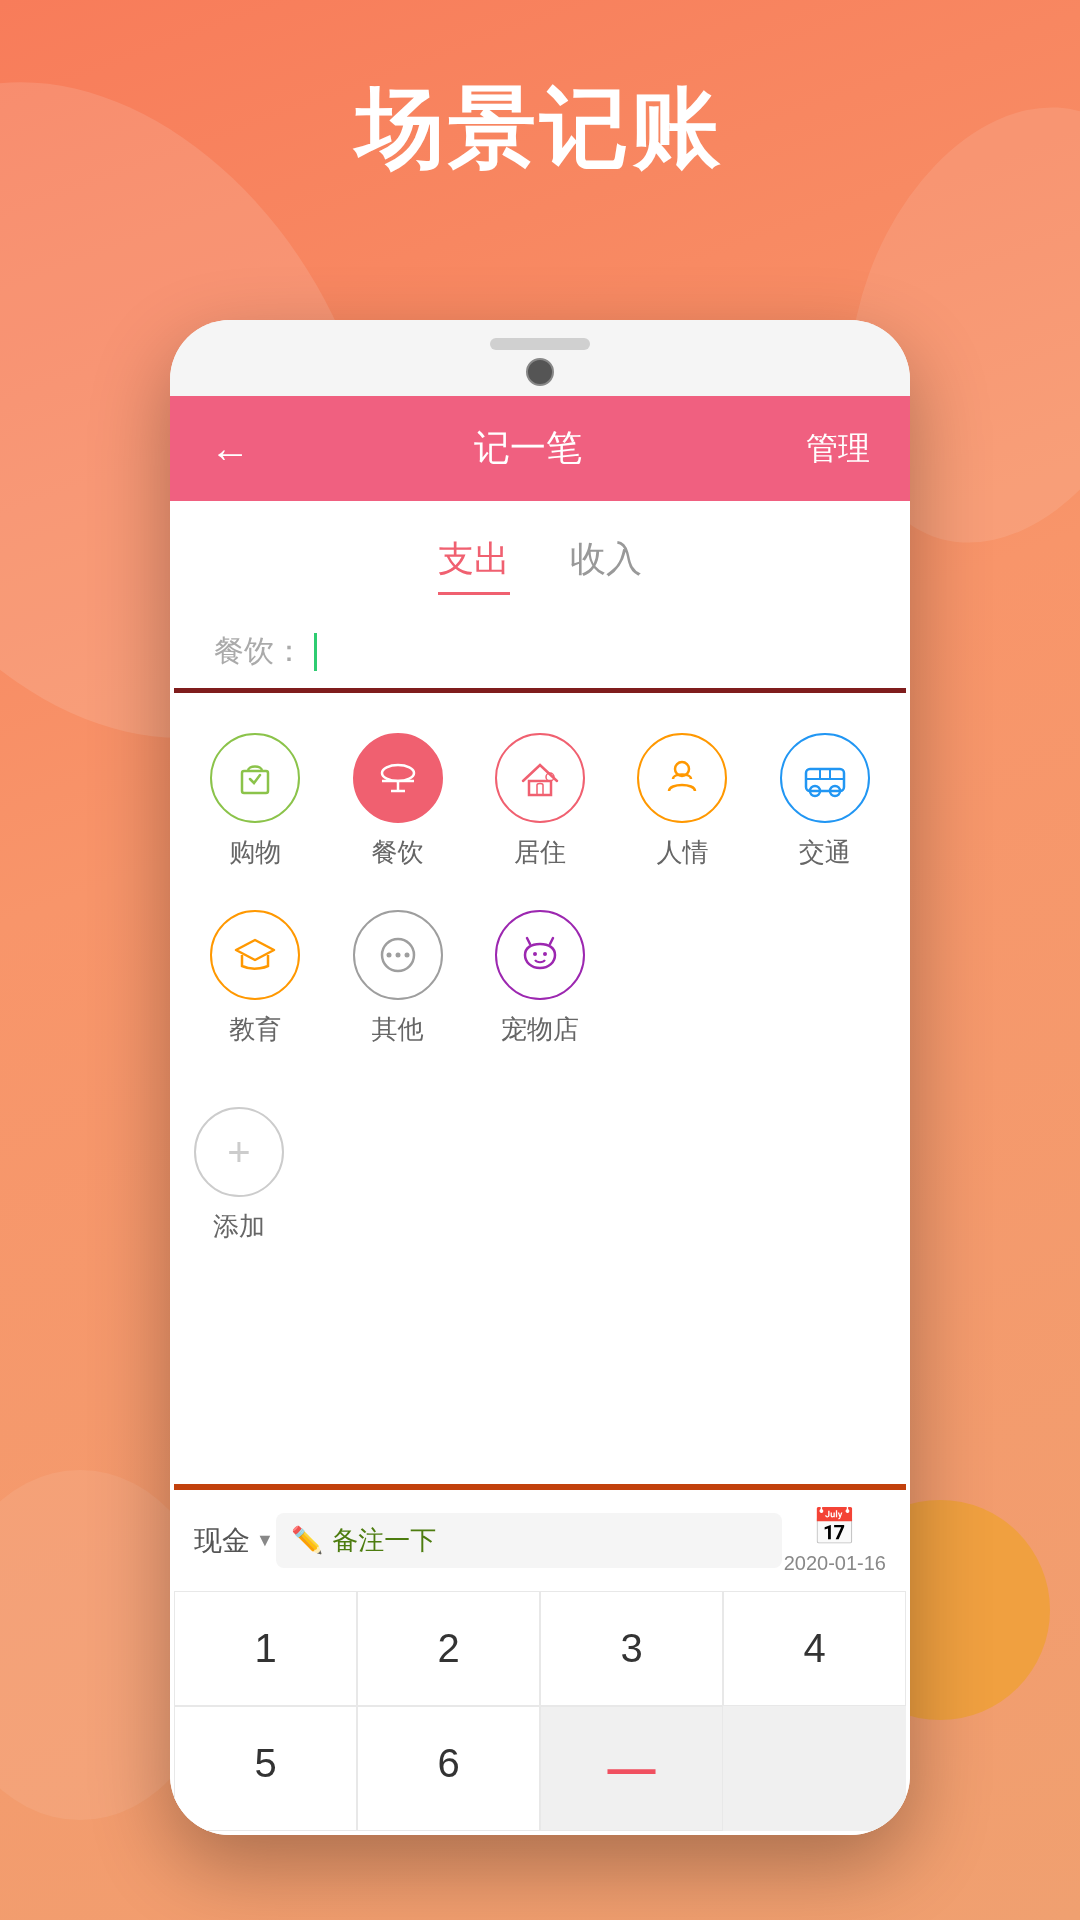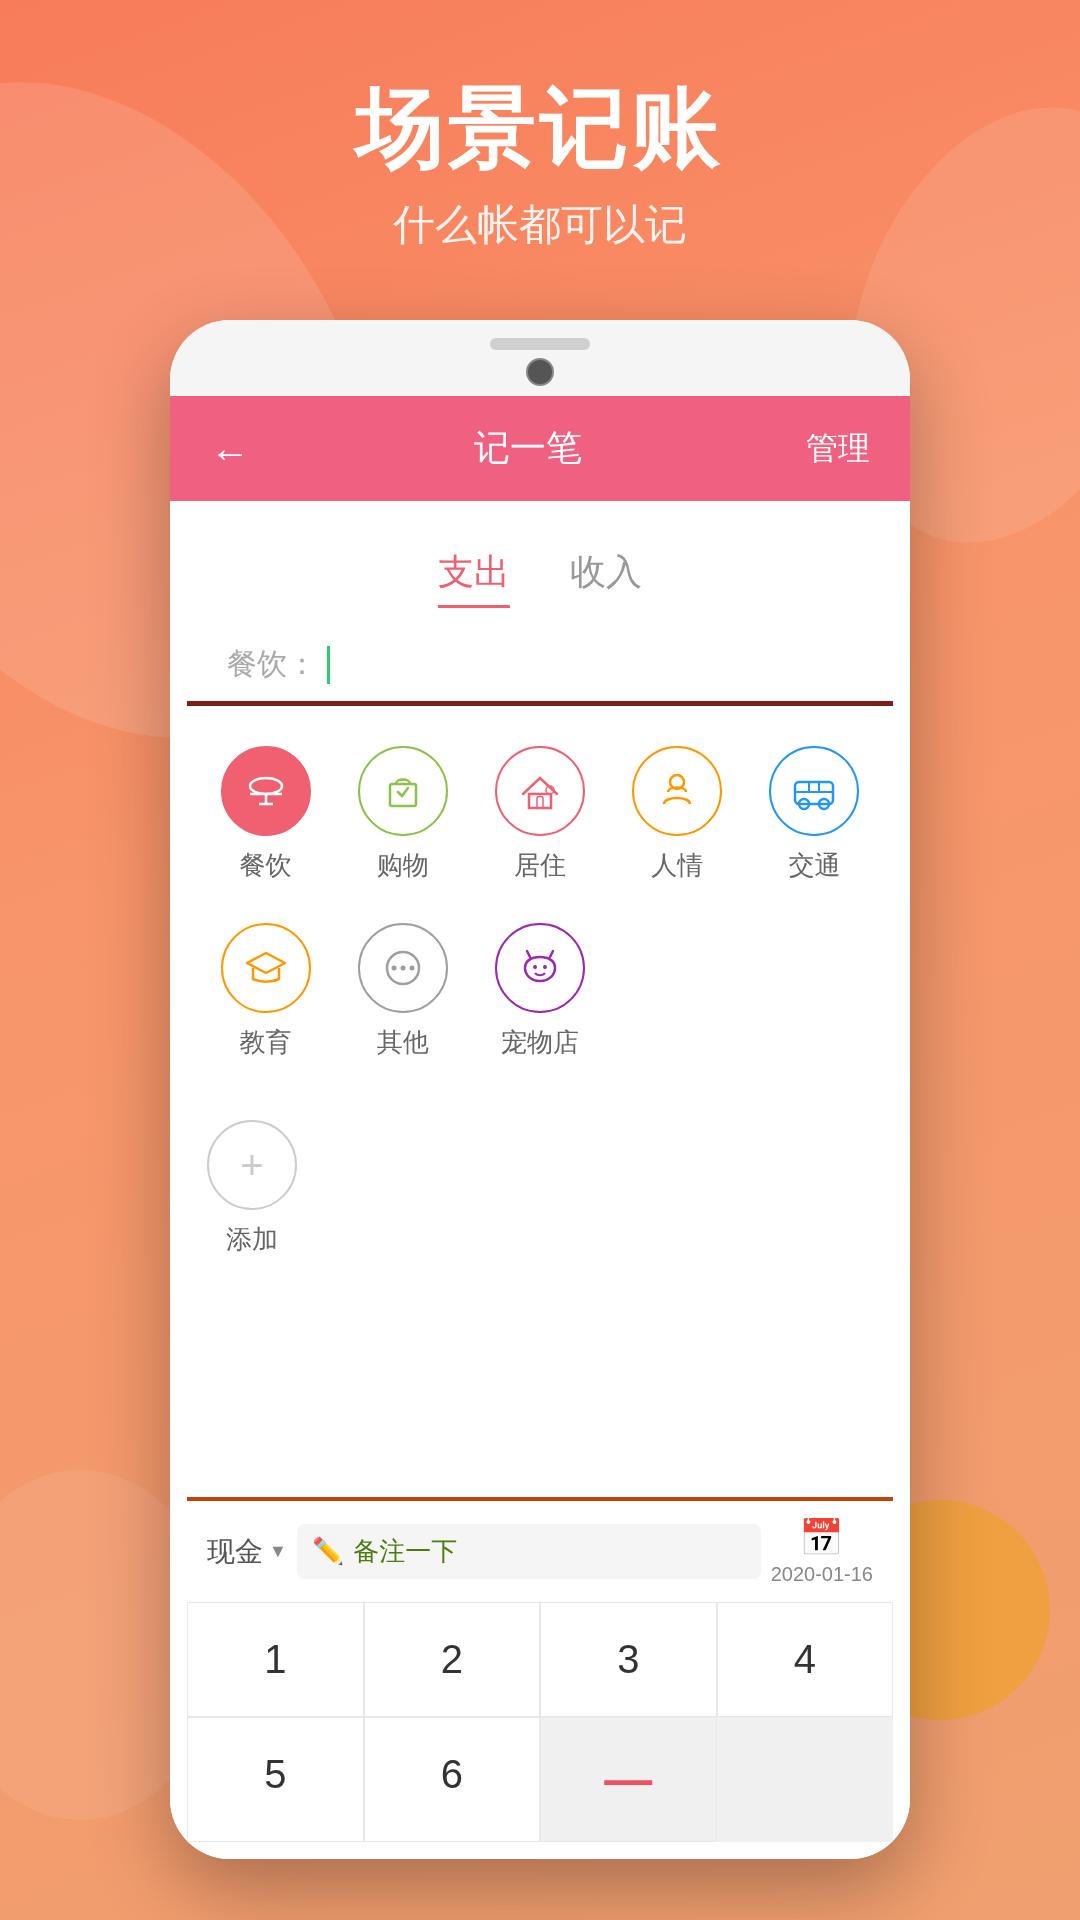--- a/index.html
+++ b/index.html
@@ -146,21 +146,21 @@
     }
 
     .manage-text {
       color: white;
       font-size: 32px;
     }
 
     
     .app-content {
       background: white;
-      padding: 17px;
+      padding: 4px;
     }
 
     
     .tab-row {
       display: flex;
       justify-content: center;
       gap: 60px;
       padding: 30px 0 20px;
     }
 
@@ -276,22 +276,22 @@
       justify-content: center;
       font-size: 40px;
       color: #ccc;
     }
 
     
     .footer-bar {
       display: flex;
       align-items: center;
       padding: 16px 20px;
-      border-top: 4px solid #c2410c;
-      gap: 10px;
+      border-top: 6px solid #c2410c;
+      gap: 2px;
     }
 
     .cash-selector {
       display: flex;
       align-items: center;
       gap: 6px;
       font-size: 28px;
       color: #555;
     }
 
@@ -371,21 +371,20 @@
 </head>
 <body>
 
 <div class="bg-circle-left"></div>
 <div class="bg-circle-right"></div>
 <div class="bg-circle-bottom-right"></div>
 <div class="bg-circle-bottom-left"></div>
 
 <div class="header-area">
   <div class="main-title">场景记账</div>
-  <div class="sub-title">什么帐都可以记</div>
 </div>
 
 <div class="phone-mockup">
 
   <div class="phone-top-bar">
     <div class="phone-speaker"></div>
     <div class="phone-camera-row">
       <div class="phone-camera"></div>
     </div>
   </div>
@@ -410,40 +409,40 @@
     <div class="amount-row">
       <span class="category-label">餐饮：</span>
       <div class="amount-input-area">
         <span class="cursor-line"></span>
       </div>
     </div>
 
     <div class="category-grid">
 
       <div class="category-item">
+        <div class="category-icon-circle shopping">
+          <svg class="icon-svg" viewBox="0 0 50 50" fill="none" xmlns="http://www.w3.org/2000/svg">
+            <rect x="12" y="18" width="26" height="22" rx="2" stroke="#8bc34a" stroke-width="2.5" fill="none"></rect>
+            <path d="M18 18 C18 12 32 12 32 18" stroke="#8bc34a" stroke-width="2.5" fill="none"></path>
+            <path d="M20 26 L24 30 L30 22" stroke="#8bc34a" stroke-width="2.5" fill="none" stroke-linecap="round"></path>
+          </svg>
+        </div>
+        <span class="category-label-text">购物</span>
+      </div>
+
+      <div class="category-item">
         <div class="category-icon-circle selected">
           <svg class="icon-svg" viewBox="0 0 50 50" fill="none" xmlns="http://www.w3.org/2000/svg">
             <ellipse cx="25" cy="20" rx="16" ry="8" stroke="white" stroke-width="2.5" fill="none"></ellipse>
             <line x1="9" y1="28" x2="41" y2="28" stroke="white" stroke-width="2.5"></line>
             <line x1="25" y1="28" x2="25" y2="38" stroke="white" stroke-width="2.5"></line>
             <line x1="18" y1="38" x2="32" y2="38" stroke="white" stroke-width="2.5"></line>
           </svg>
         </div>
         <span class="category-label-text">餐饮</span>
-      </div>
-
-      <div class="category-item">
-        <div class="category-icon-circle shopping">
-          <svg class="icon-svg" viewBox="0 0 50 50" fill="none" xmlns="http://www.w3.org/2000/svg">
-            <rect x="12" y="18" width="26" height="22" rx="2" stroke="#8bc34a" stroke-width="2.5" fill="none"></rect>
-            <path d="M18 18 C18 12 32 12 32 18" stroke="#8bc34a" stroke-width="2.5" fill="none"></path>
-            <path d="M20 26 L24 30 L30 22" stroke="#8bc34a" stroke-width="2.5" fill="none" stroke-linecap="round"></path>
-          </svg>
-        </div>
-        <span class="category-label-text">购物</span>
       </div>
 
       <div class="category-item">
         <div class="category-icon-circle housing">
           <svg class="icon-svg" viewBox="0 0 50 50" fill="none" xmlns="http://www.w3.org/2000/svg">
             <path d="M8 28 L25 12 L42 28" stroke="#f06070" stroke-width="2.5" fill="none" stroke-linecap="round"></path>
             <rect x="14" y="28" width="22" height="14" stroke="#f06070" stroke-width="2.5" fill="none"></rect>
             <path d="M22 32 C22 30 28 30 28 32 L28 42 L22 42 Z" stroke="#f06070" stroke-width="1.5" fill="none"></path>
             <circle cx="35" cy="24" r="4" stroke="#f06070" stroke-width="1.5" fill="none"></circle>
           </svg>

